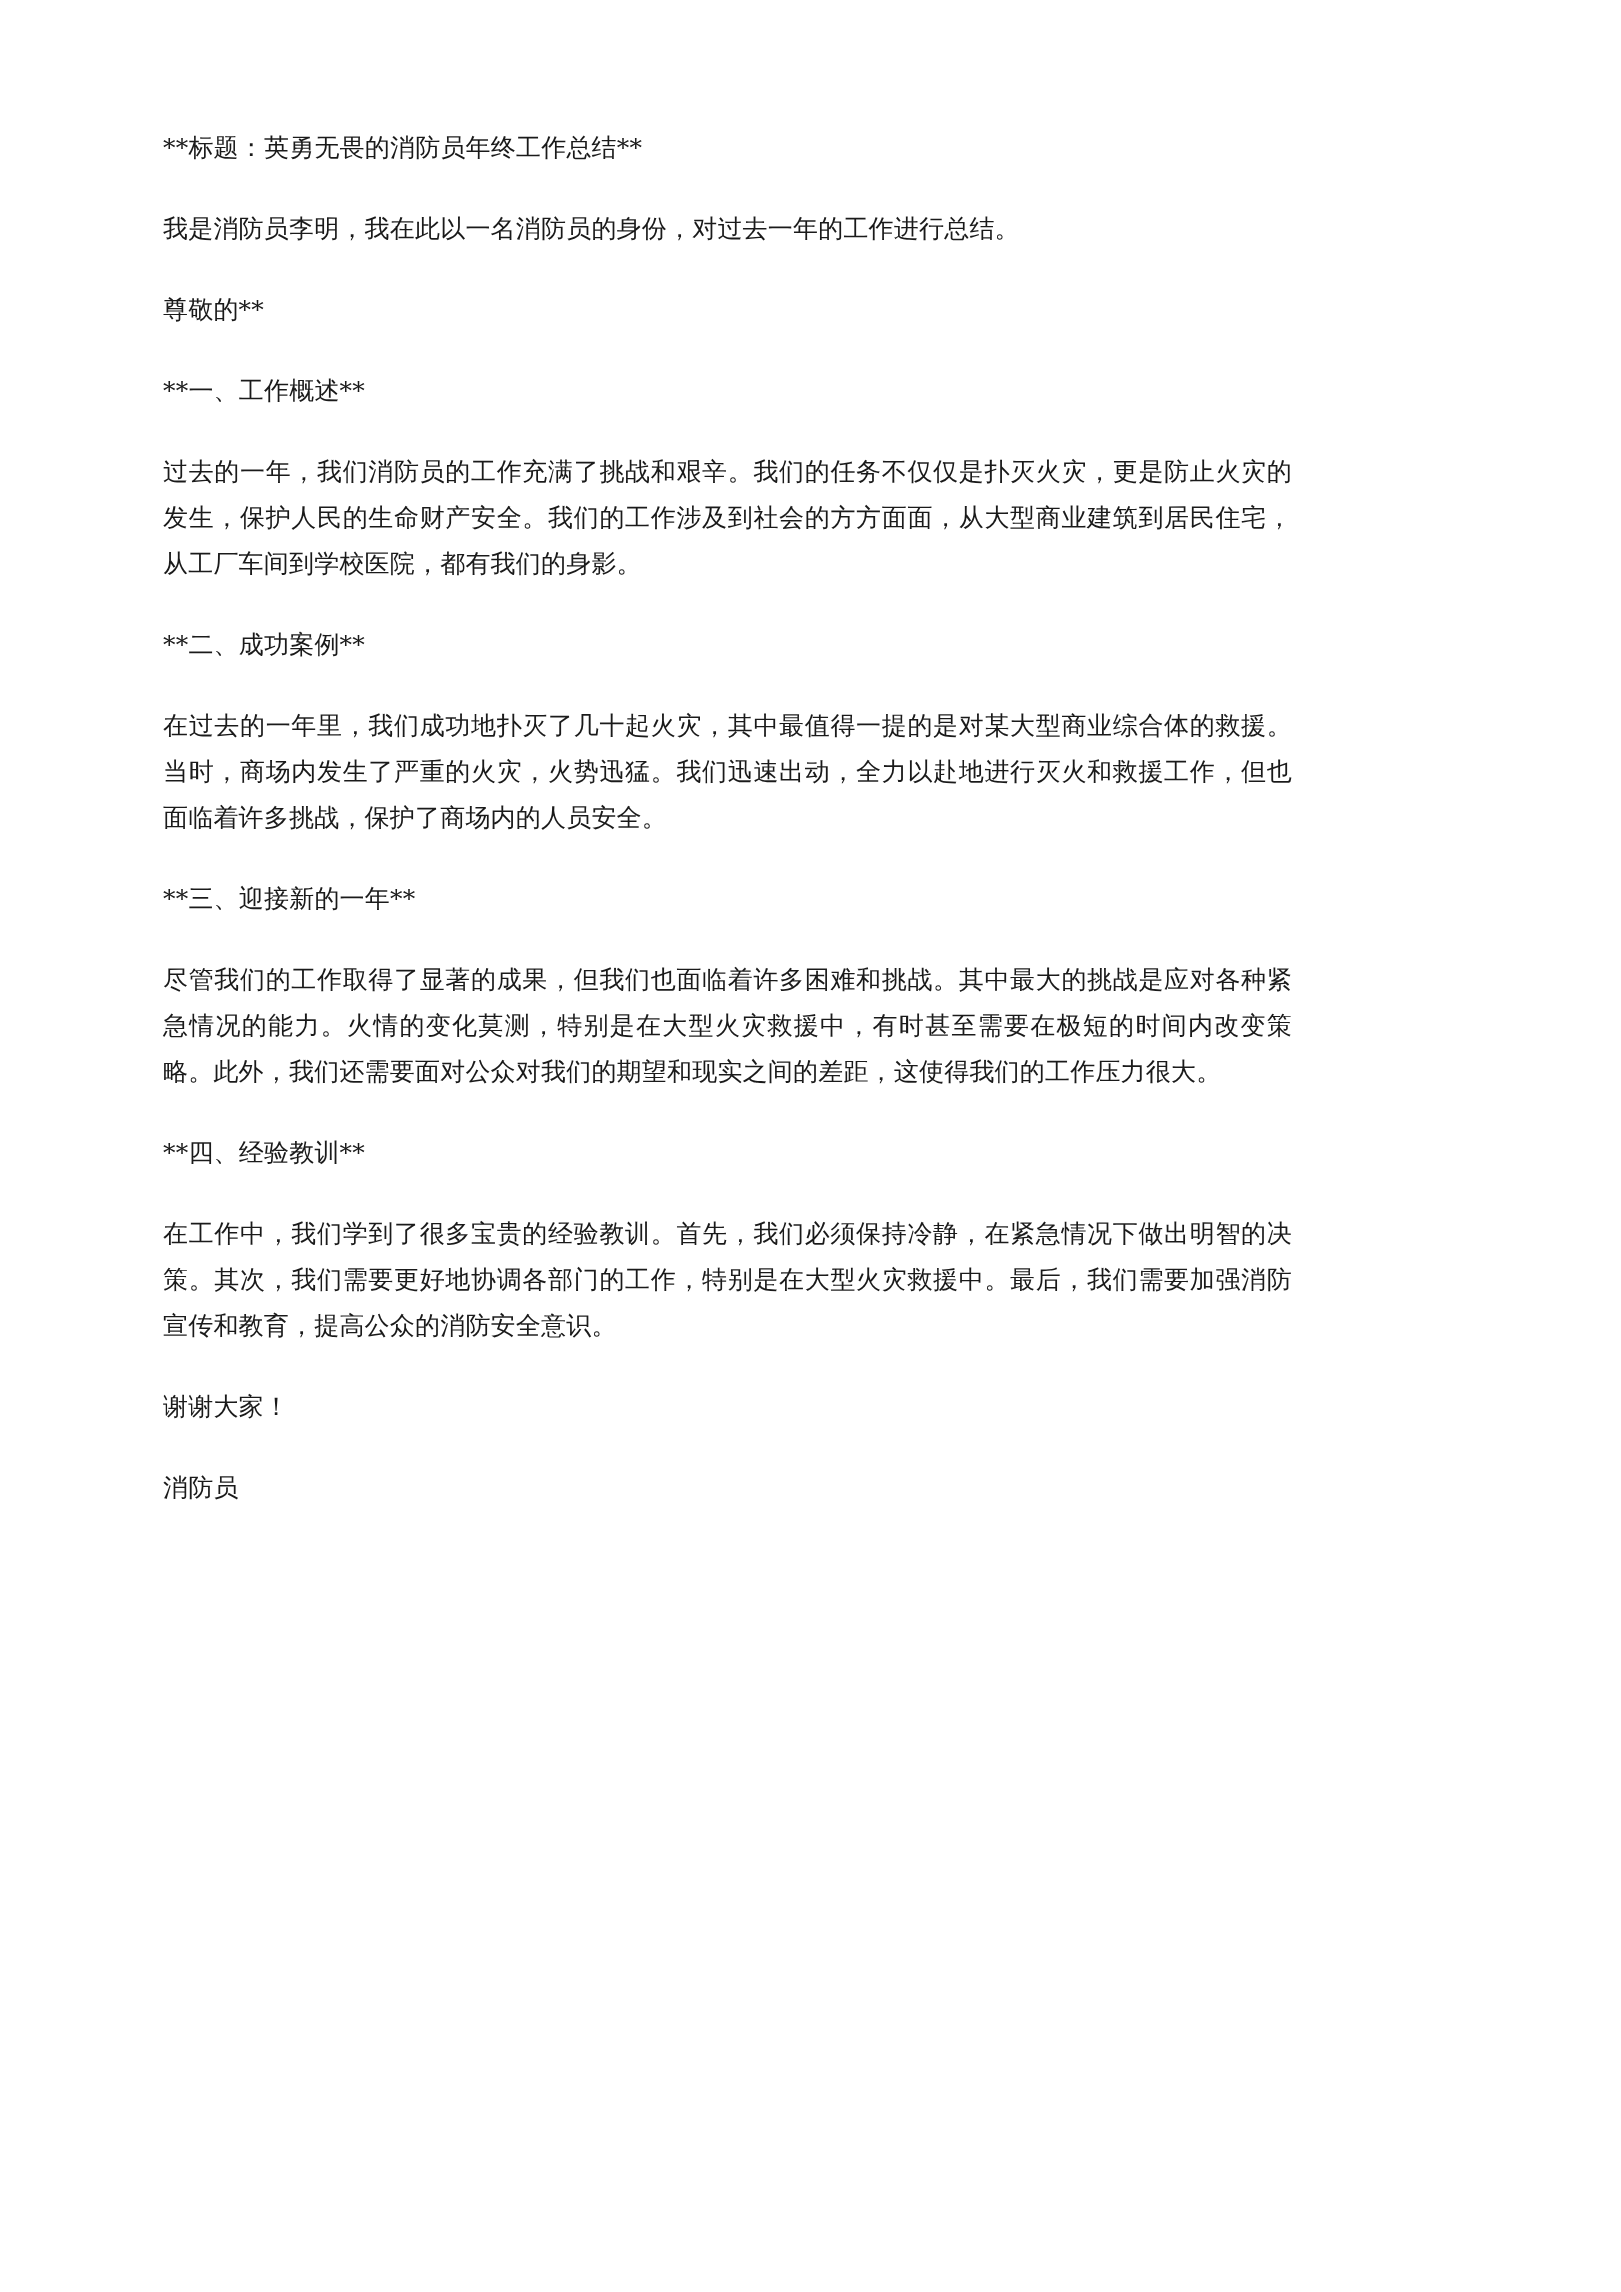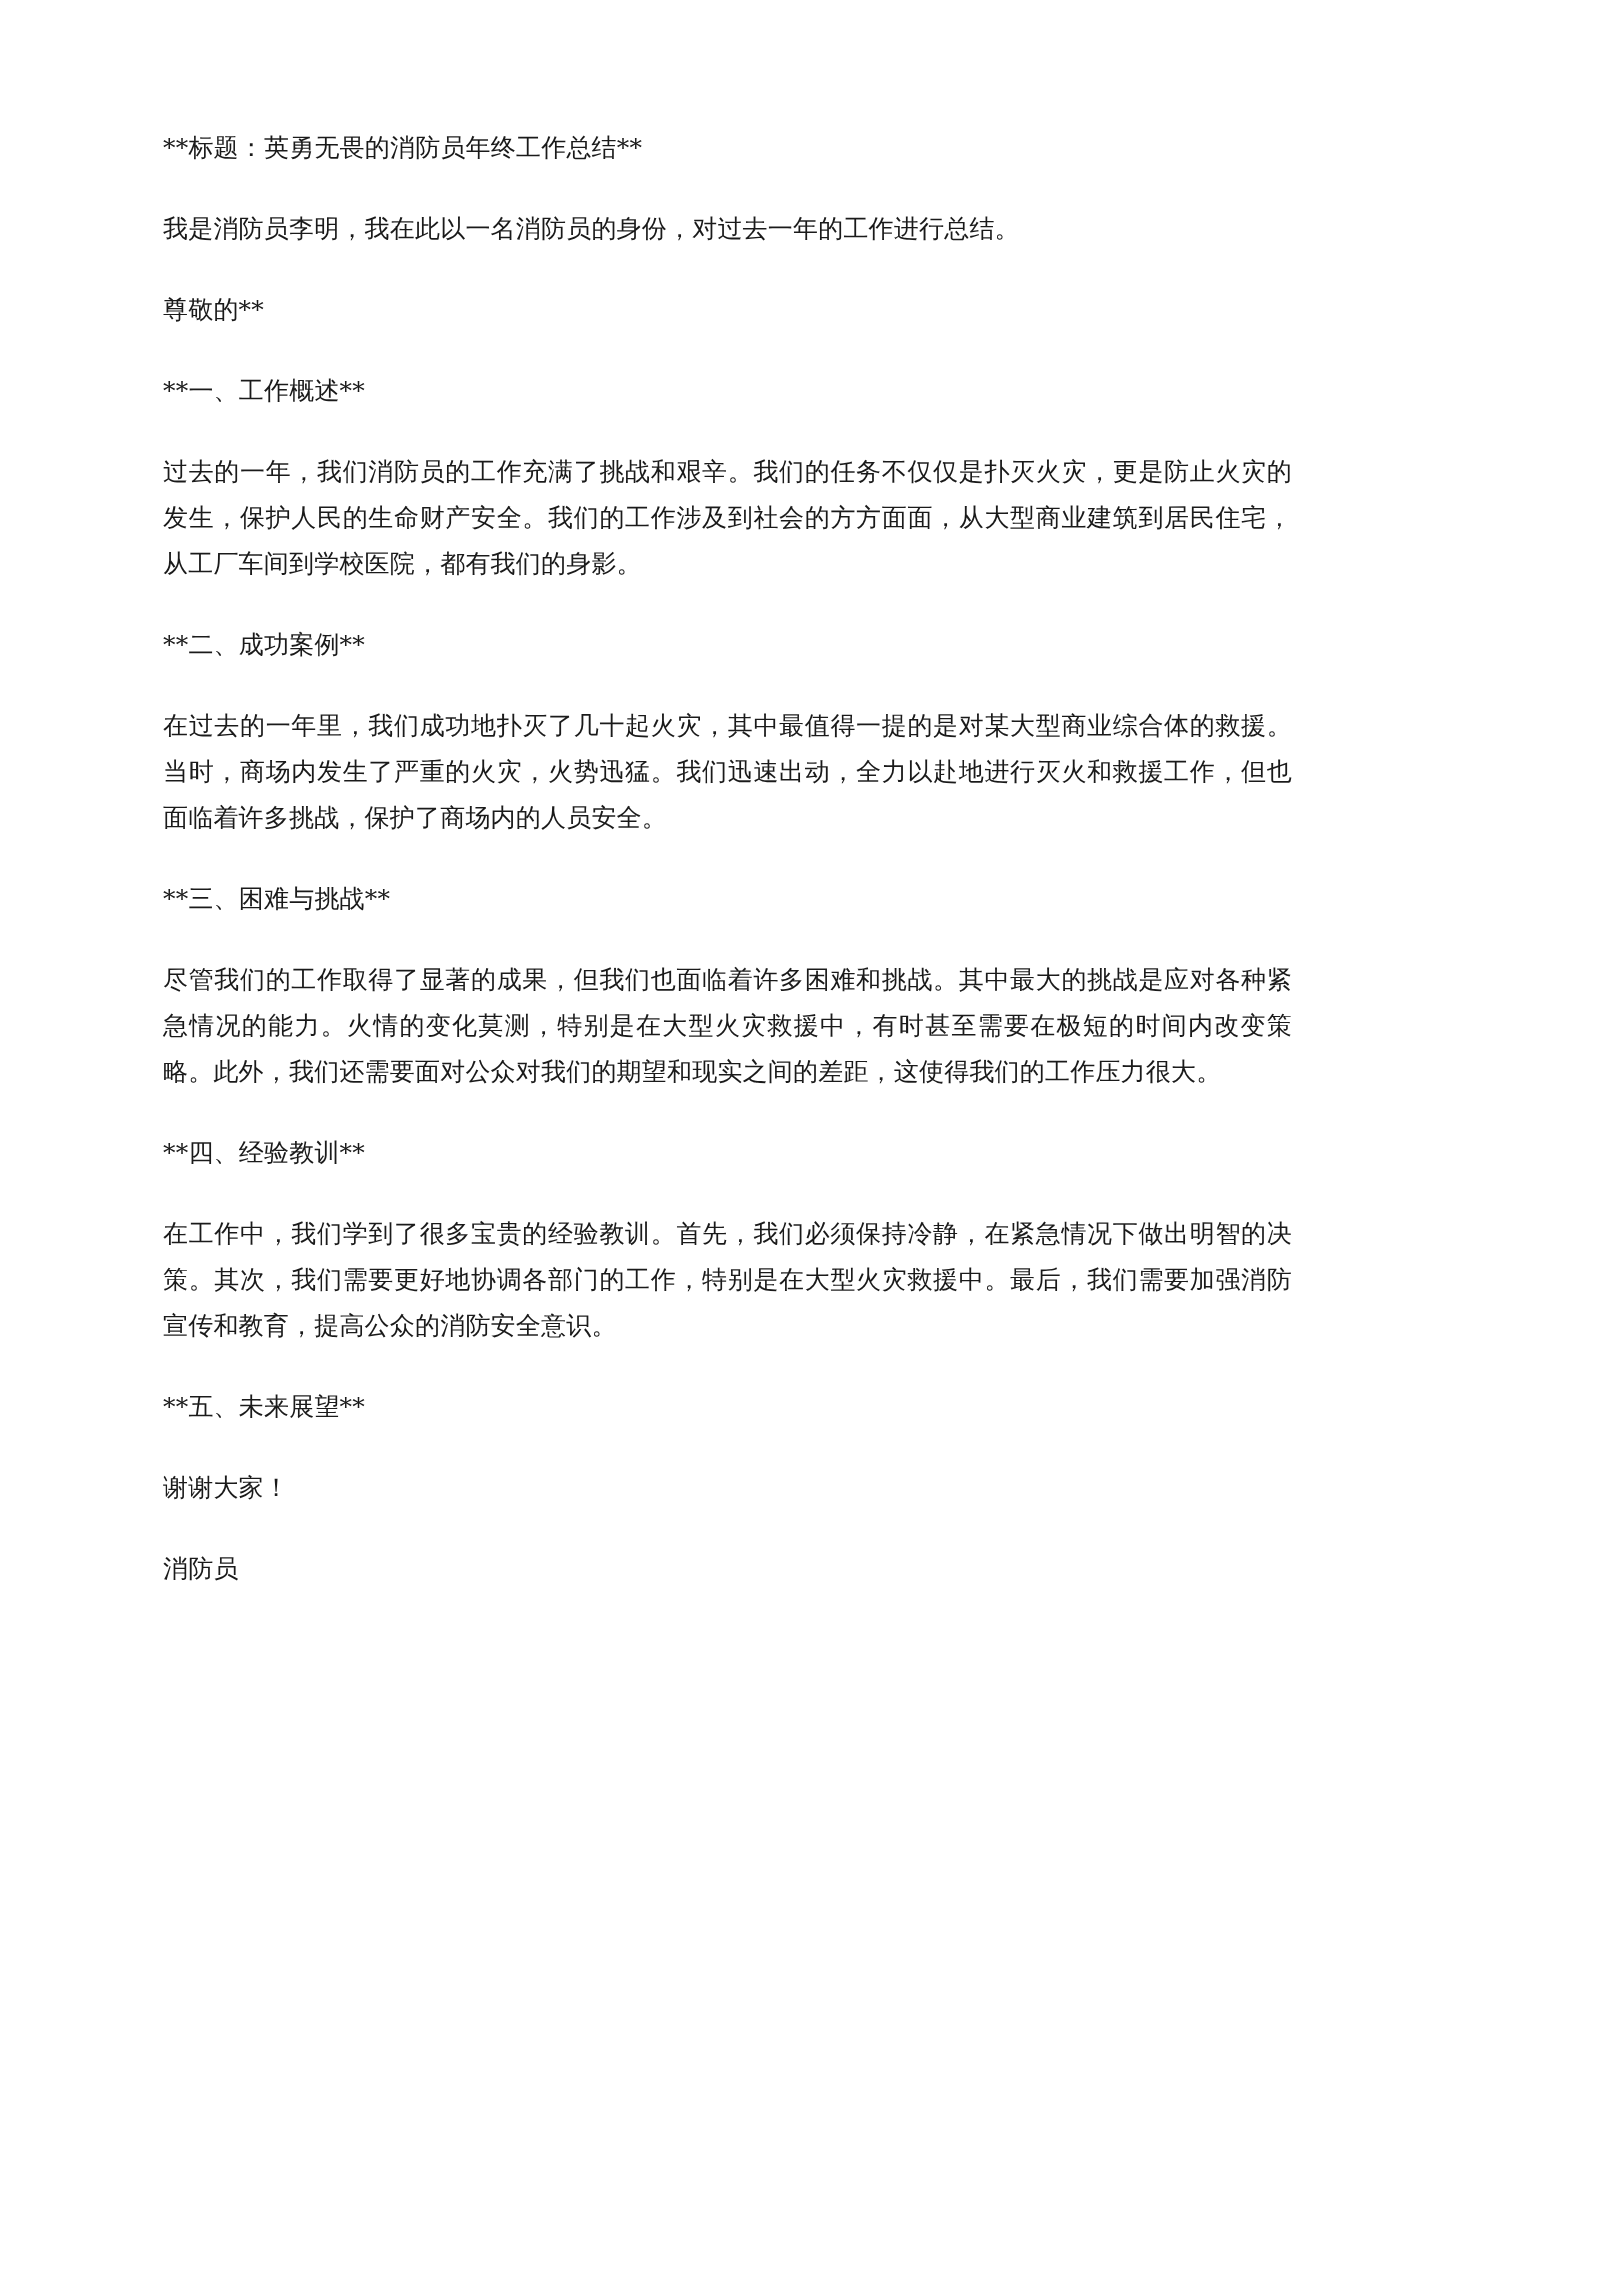--- a/index.html
+++ b/index.html
@@ -53,29 +53,28 @@
     <p class="para">尊敬的**</p>
 
     <p class="para">**一、工作概述**</p>
 
     <p class="para">过去的一年，我们消防员的工作充满了挑战和艰辛。我们的任务不仅仅是扑灭火灾，更是防止火灾的发生，保护人民的生命财产安全。我们的工作涉及到社会的方方面面，从大型商业建筑到居民住宅，从工厂车间到学校医院，都有我们的身影。</p>
 
     <p class="para">**二、成功案例**</p>
 
     <p class="para">在过去的一年里，我们成功地扑灭了几十起火灾，其中最值得一提的是对某大型商业综合体的救援。当时，商场内发生了严重的火灾，火势迅猛。我们迅速出动，全力以赴地进行灭火和救援工作，但也面临着许多挑战，保护了商场内的人员安全。</p>
 
-    <p class="para">**三、困难与挑战**</p>
+    <p class="para">**三、迎接新的一年**</p>
 
     <p class="para">尽管我们的工作取得了显著的成果，但我们也面临着许多困难和挑战。其中最大的挑战是应对各种紧急情况的能力。火情的变化莫测，特别是在大型火灾救援中，有时甚至需要在极短的时间内改变策略。此外，我们还需要面对公众对我们的期望和现实之间的差距，这使得我们的工作压力很大。</p>
 
     <p class="para">**四、经验教训**</p>
 
     <p class="para">在工作中，我们学到了很多宝贵的经验教训。首先，我们必须保持冷静，在紧急情况下做出明智的决策。其次，我们需要更好地协调各部门的工作，特别是在大型火灾救援中。最后，我们需要加强消防宣传和教育，提高公众的消防安全意识。</p>
 
-    <p class="para">**五、未来展望**</p>
 
 
 
     <p class="para">谢谢大家！</p>
 
     <p class="para">消防员</p>
 
   </div>
 </div>
 

